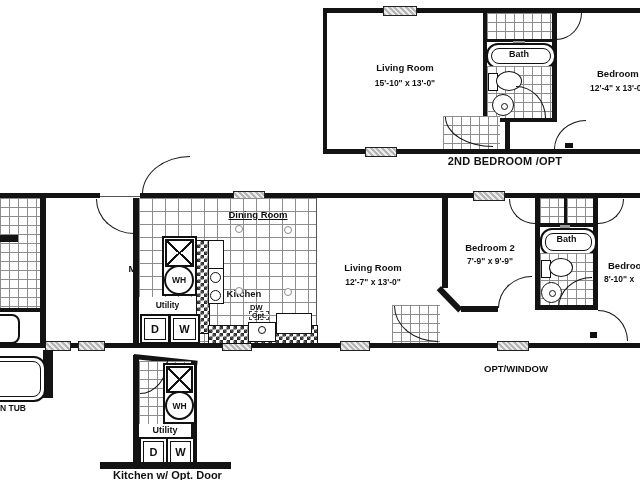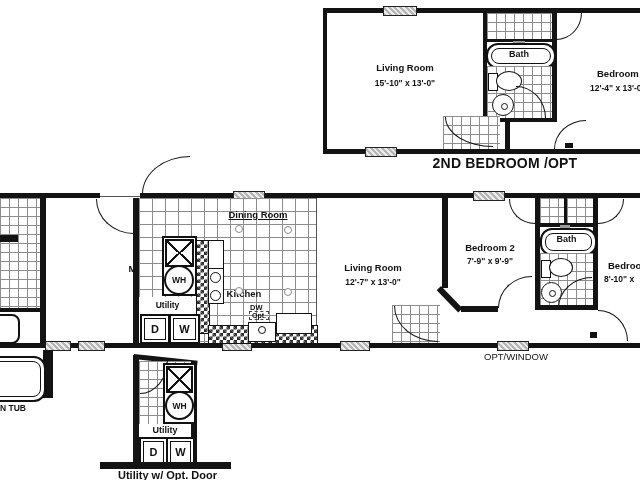--- a/index.html
+++ b/index.html
@@ -21,21 +21,21 @@
                      linear-gradient(45deg,#2e2e2e 25%,transparent 25%,transparent 75%,#2e2e2e 75%);
     background-size:7px 7px;background-position:0 0,3.5px 3.5px;}
   .arc{position:absolute;box-sizing:border-box;}
   .arc-tl{border-top:1.5px solid #111;border-left:1.5px solid #111;border-top-left-radius:100%;}
   .arc-tr{border-top:1.5px solid #111;border-right:1.5px solid #111;border-top-right-radius:100%;}
   .arc-bl{border-bottom:1.5px solid #111;border-left:1.5px solid #111;border-bottom-left-radius:100%;}
   .arc-br{border-bottom:1.5px solid #111;border-right:1.5px solid #111;border-bottom-right-radius:100%;}
   .lbl{position:absolute;font-weight:bold;text-align:center;white-space:nowrap;color:#111;}
   .room{font-size:9.5px;}
   .dims{font-size:8.5px;}
-  .cap{font-size:14px;letter-spacing:.2px;}
+  .cap{font-size:11px;letter-spacing:.2px;}
   .tub{position:absolute;border:2px solid #111;border-radius:12px;background:#fff;}
   .tub-in{position:absolute;inset:3px;border:1px solid #111;border-radius:8px;}
   .appl{position:absolute;border:2px solid #111;background:#fff;}
   .appl-in{position:absolute;inset:2px;border:1px solid #111;display:flex;align-items:center;justify-content:center;
            font-weight:bold;font-size:11px;}
   .wh{position:absolute;border:2px solid #111;border-radius:50%;background:#fff;display:flex;align-items:center;
       justify-content:center;font-weight:bold;font-size:8.5px;}
   .xbox{position:absolute;border:2px solid #111;background-color:#fff;
     background-image:linear-gradient(to top right,transparent calc(50% - 1px),#111 calc(50% - 1px),#111 calc(50% + 1px),transparent calc(50% + 1px)),
                      linear-gradient(to bottom right,transparent calc(50% - 1px),#111 calc(50% - 1px),#111 calc(50% + 1px),transparent calc(50% + 1px));}
@@ -184,21 +184,21 @@
     <div class="sinkc" style="left:541px;top:282px;width:19px;height:19px;">
         <div class="sinkc-in"></div>
       </div>
     <div class="arc arc-tl" style="left:558px;top:277px;width:34px;height:31px;"></div>
     <div class="wall" style="left:535px;top:305px;width:63px;height:5px;"></div>
 
     <div class="arc arc-tr" style="left:598px;top:310px;width:30px;height:31px;"></div>
     <div class="leaf" style="left:590px;top:332px;width:7px;height:6px;"></div>
     <div class="lbl room" style="left:608px;top:260px;">Bedroom</div>
     <div class="lbl dims" style="left:604px;top:274px;">8'-10" x</div>
-    <div class="lbl" style="left:455px;top:351px;width:122px;font-size:9.5px;font-weight:normal;">OPT/WINDOW</div>
+    <div class="lbl" style="left:455px;top:363px;width:122px;font-size:9.5px;font-weight:bold;">OPT/WINDOW</div>
   </div>
 
   <div>
     <div class="wall" style="left:43px;top:350px;width:10px;height:48px;"></div>
     <div class="tub" style="left:-14px;top:356px;width:56px;height:42px;">
       <div class="tub-in"></div>
     </div>
     <div class="lbl" style="left:0;top:403px;font-size:8.5px;">N TUB</div>
   </div>
 
@@ -213,16 +213,16 @@
     <div class="wh" style="left:165px;top:391px;width:25px;height:25px;">WH</div>
     <div class="abs" style="left:139px;top:424px;width:52px;height:24px;background:#fff;"></div>
     <div class="lbl" style="left:139px;top:425px;width:52px;font-size:9px;font-weight:bold;">Utility</div>
     <div class="appl" style="left:139px;top:437px;width:25px;height:26px;">
       <div class="appl-in">D</div>
     </div>
     <div class="appl" style="left:166px;top:437px;width:25px;height:26px;">
       <div class="appl-in">W</div>
     </div>
     <div class="wall" style="left:100px;top:462px;width:131px;height:7px;"></div>
-    <div class="lbl" style="left:95px;top:469px;width:145px;font-size:11px;font-weight:bold;">Utility w/ Opt. Door</div>
+    <div class="lbl" style="left:95px;top:469px;width:145px;font-size:11px;font-weight:bold;">Kitchen w/ Opt. Door</div>
   </div>
 
 </div>
 
 </body></html>

